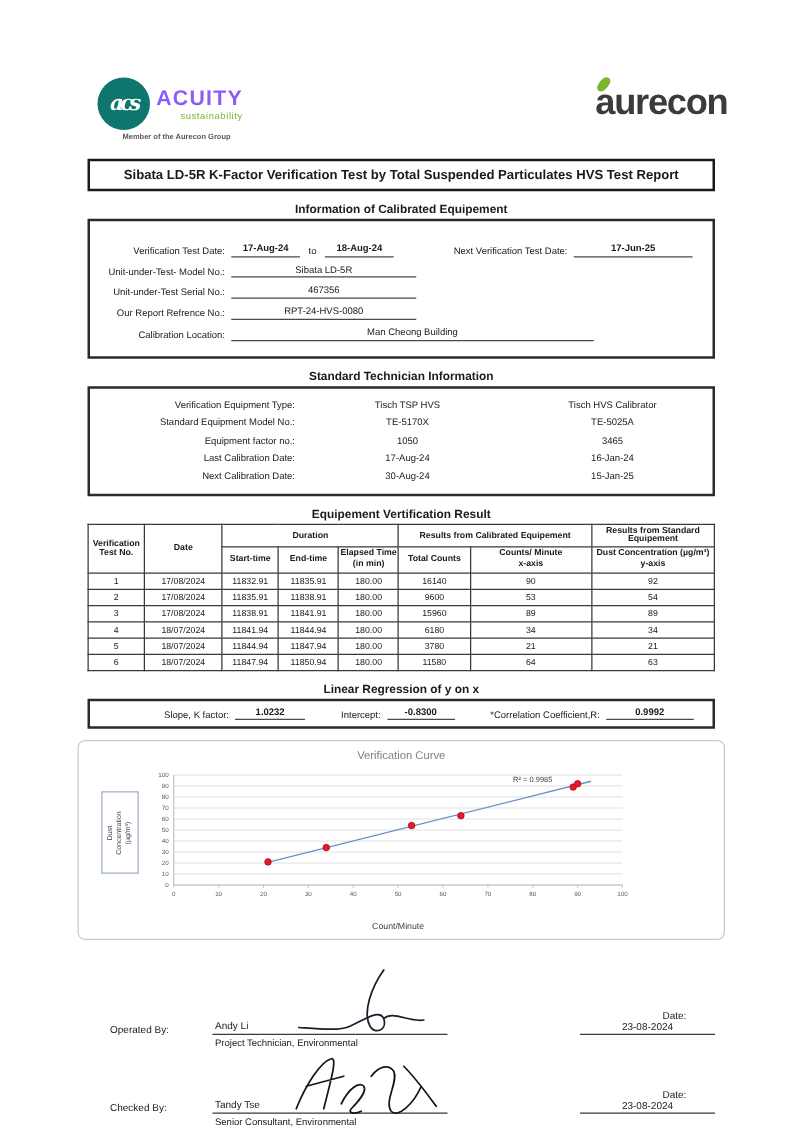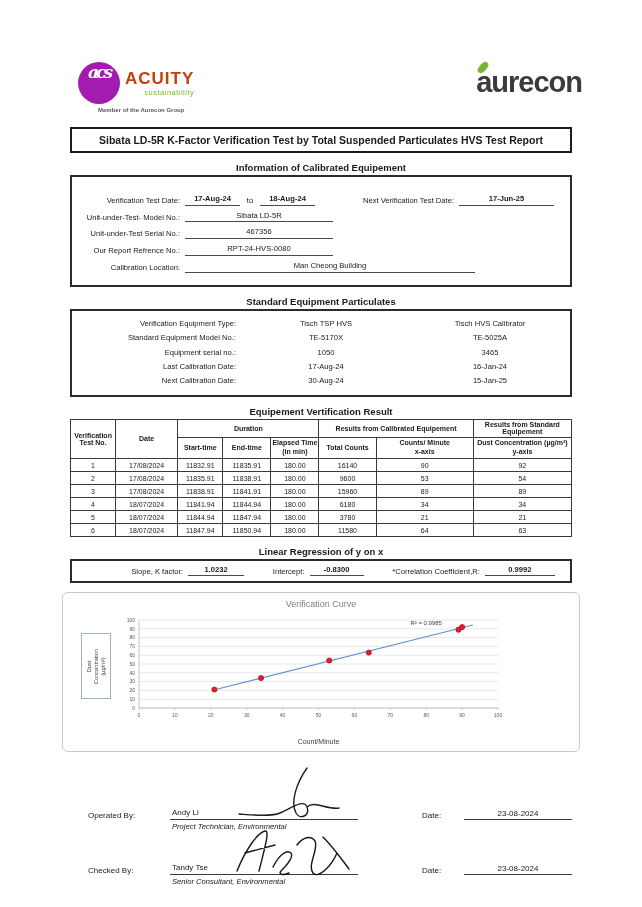--- a/index.html
+++ b/index.html
@@ -4,25 +4,25 @@
 <style>
   * { margin:0; padding:0; box-sizing:border-box; }
   html,body { background:#ffffff; }
   body { font-family:"Liberation Sans", sans-serif; color:#1a1a1a; }
   .page { position:relative; width:642px; height:907px; background:#ffffff; overflow:hidden; padding-top:62px; }
 
   
   .logo-row { display:flex; justify-content:space-between; align-items:flex-start; padding:0 60px 0 78px; height:58px; }
   .acuity { display:flex; flex-direction:column; }
   .acuity-top { display:flex; align-items:center; }
-  .acuity-circle { width:42px; height:42px; border-radius:50%; background:#a21caf; color:#fff;
-    display:flex; justify-content:center; font-family:"DejaVu Serif", serif;
+  .acuity-circle { width:42px; height:42px; border-radius:50%; background:#0f766e; color:#fff;
+    display:flex; align-items:center; justify-content:center; font-family:"DejaVu Serif", serif;
     font-style:italic; font-weight:bold; font-size:17px; letter-spacing:-3px; }
   .acuity-text { margin-left:5px; display:flex; flex-direction:column; align-items:flex-end; }
-  .acuity-name { color:#c2410c; font-weight:bold; font-size:17px; letter-spacing:1px; line-height:1; }
+  .acuity-name { color:#8b5cf6; font-weight:bold; font-size:17px; letter-spacing:1px; line-height:1; }
   .acuity-sub { color:#7ab62c; font-size:7.5px; letter-spacing:.5px; margin-top:1px; }
   .acuity-member { font-size:6px; font-weight:bold; color:#58595b; margin:3px 0 0 20px; }
   .aurecon { position:relative; margin-top:6px; }
   .aurecon-leaf { position:absolute; left:3px; top:-7px; width:8px; height:13px; background:#7ab62c;
     border-radius:60% 40% 60% 40% / 70% 30% 70% 30%; transform:rotate(28deg); }
   .aurecon-text { font-size:29px; font-weight:bold; color:#3b3b3b; letter-spacing:-1px; line-height:1; }
 
   
   .title-box { margin:7px 70px 0; border:2px solid #1a1a1a; text-align:center; padding:5px 2px;
     font-weight:bold; font-size:10.5px; }
@@ -66,23 +66,23 @@
   .xlabel { position:absolute; bottom:6px; left:76px; width:359px; text-align:center; font-size:7px; color:#404040; }
   .chart-svg { position:absolute; left:0; top:0; }
 
   
   .sig-row { display:flex; align-items:flex-end; margin:0 70px 0 88px; position:relative; }
   .sig-row.first { margin-top:56px; }
   .sig-row.second { margin-top:32px; }
   .sig-label { width:82px; font-size:8px; padding-bottom:11px; }
   .sig-block { width:188px; position:relative; }
   .sig-name { font-size:8px; border-bottom:1.2px solid #3a3a3a; padding:0 0 2px 2px; }
-  .sig-title { font-size:7.6px; padding:2px 0 0 2px;font-style:italic; }
+  .sig-title { font-size:7.6px; padding:2px 0 0 2px; }
   .sig-draw { position:absolute; right:5px; bottom:9px; }
-  .date-pair { display:flex; align-items:flex-end; margin-bottom:11px; }
+  .date-pair { display:flex; align-items:flex-end; margin-bottom:11px;flex-direction:column; }
   .date-label { font-size:8px; width:42px; }
   .date-value { width:108px; text-align:center; font-size:8px; border-bottom:1px solid #3a3a3a; padding-bottom:1px; }
 </style>
 </head>
 <body>
 
 <div class="page">
 
   <div class="logo-row">
     <div class="acuity">
@@ -128,34 +128,34 @@
     <div class="irow">
       <span class="lbl w105">Our Report Refrence No.:</span>
       <span class="val w150">RPT-24-HVS-0080</span>
     </div>
     <div class="irow">
       <span class="lbl w105">Calibration Location:</span>
       <span class="val w290">Man Cheong Building</span>
     </div>
   </div>
 
-  <div class="sec-heading">Standard Equipment Particulates</div>
+  <div class="sec-heading">Standard Technician Information</div>
   <div class="box std-box" id="std-rows">
       <div class="std-row">
         <span class="c0">Verification Equipment Type:</span>
         <span class="c1">Tisch TSP HVS</span>
         <span class="c2">Tisch HVS Calibrator</span>
       </div>
       <div class="std-row">
         <span class="c0">Standard Equipment Model No.:</span>
         <span class="c1">TE-5170X</span>
         <span class="c2">TE-5025A</span>
       </div>
       <div class="std-row">
-        <span class="c0">Equipment serial no.:</span>
+        <span class="c0">Equipment factor no.:</span>
         <span class="c1">1050</span>
         <span class="c2">3465</span>
       </div>
       <div class="std-row">
         <span class="c0">Last Calibration Date:</span>
         <span class="c1">17-Aug-24</span>
         <span class="c2">16-Jan-24</span>
       </div>
       <div class="std-row">
         <span class="c0">Next Calibration Date:</span>

